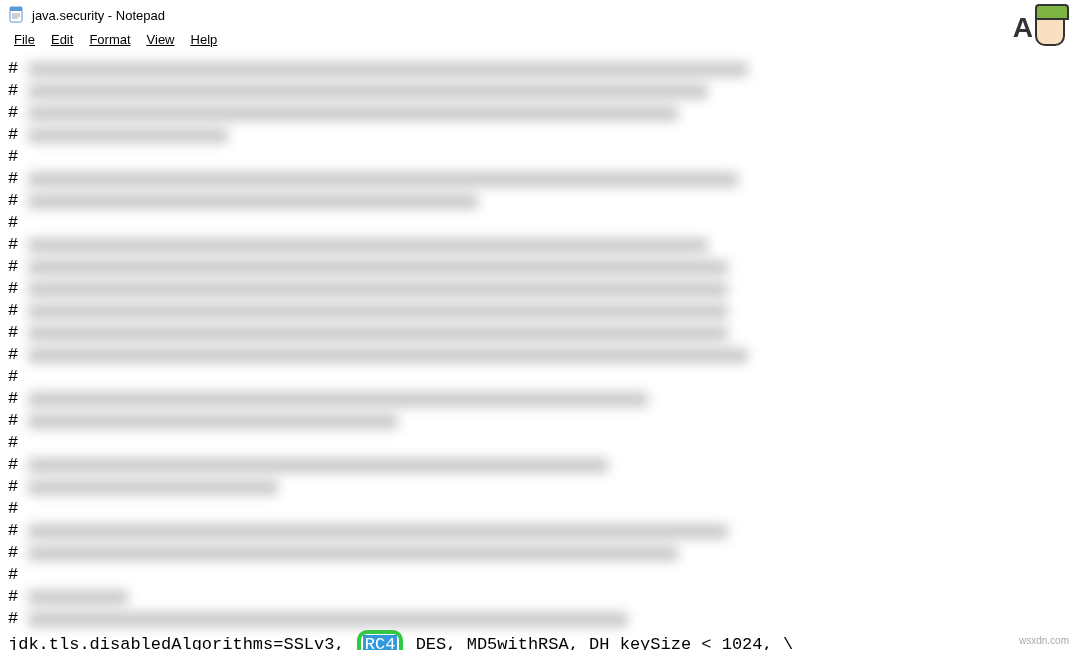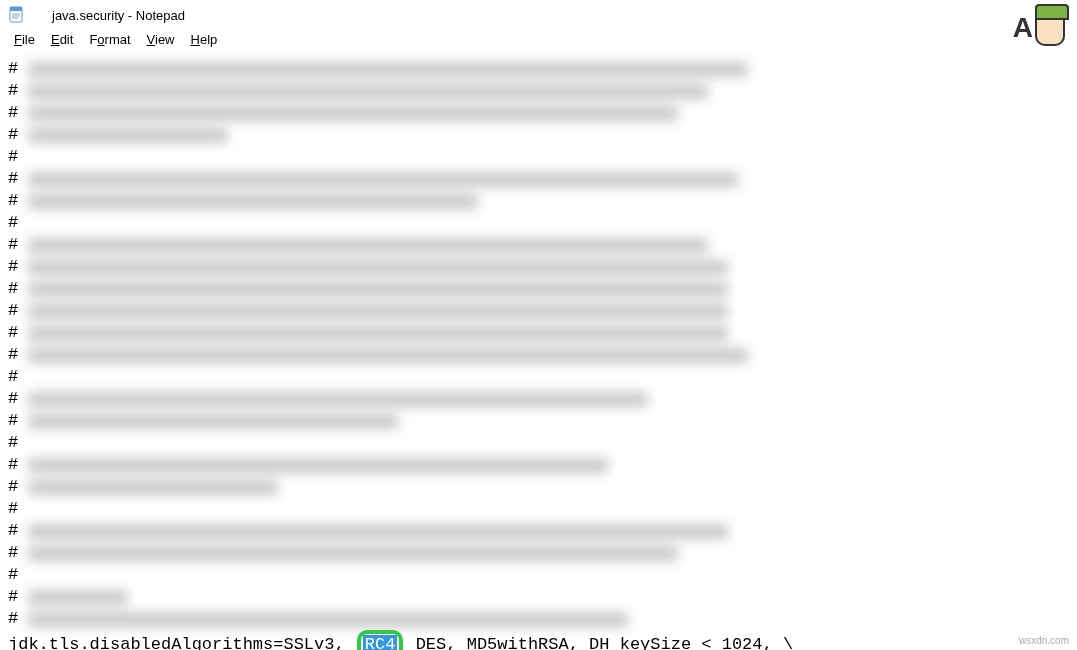--- a/index.html
+++ b/index.html
@@ -26,28 +26,28 @@
       width: 18px;
       height: 18px;
       margin-right: 6px;
       display: flex;
       align-items: center;
       justify-content: center;
     }
     .title-text {
       font-size: 13px;
       color: #000;
-      margin-left: 20px;
     }
     .menu-bar {
       display: flex;
       padding: 2px 6px;
       background: #ffffff;
       height: 24px;
       font-size: 13px;
+      text-decoration: underline;
     }
     .menu-item {
       padding: 0 8px;
       cursor: pointer;
       color: #000;
     }
     .underline {
       text-decoration: underline;
     }
     .content-area {

